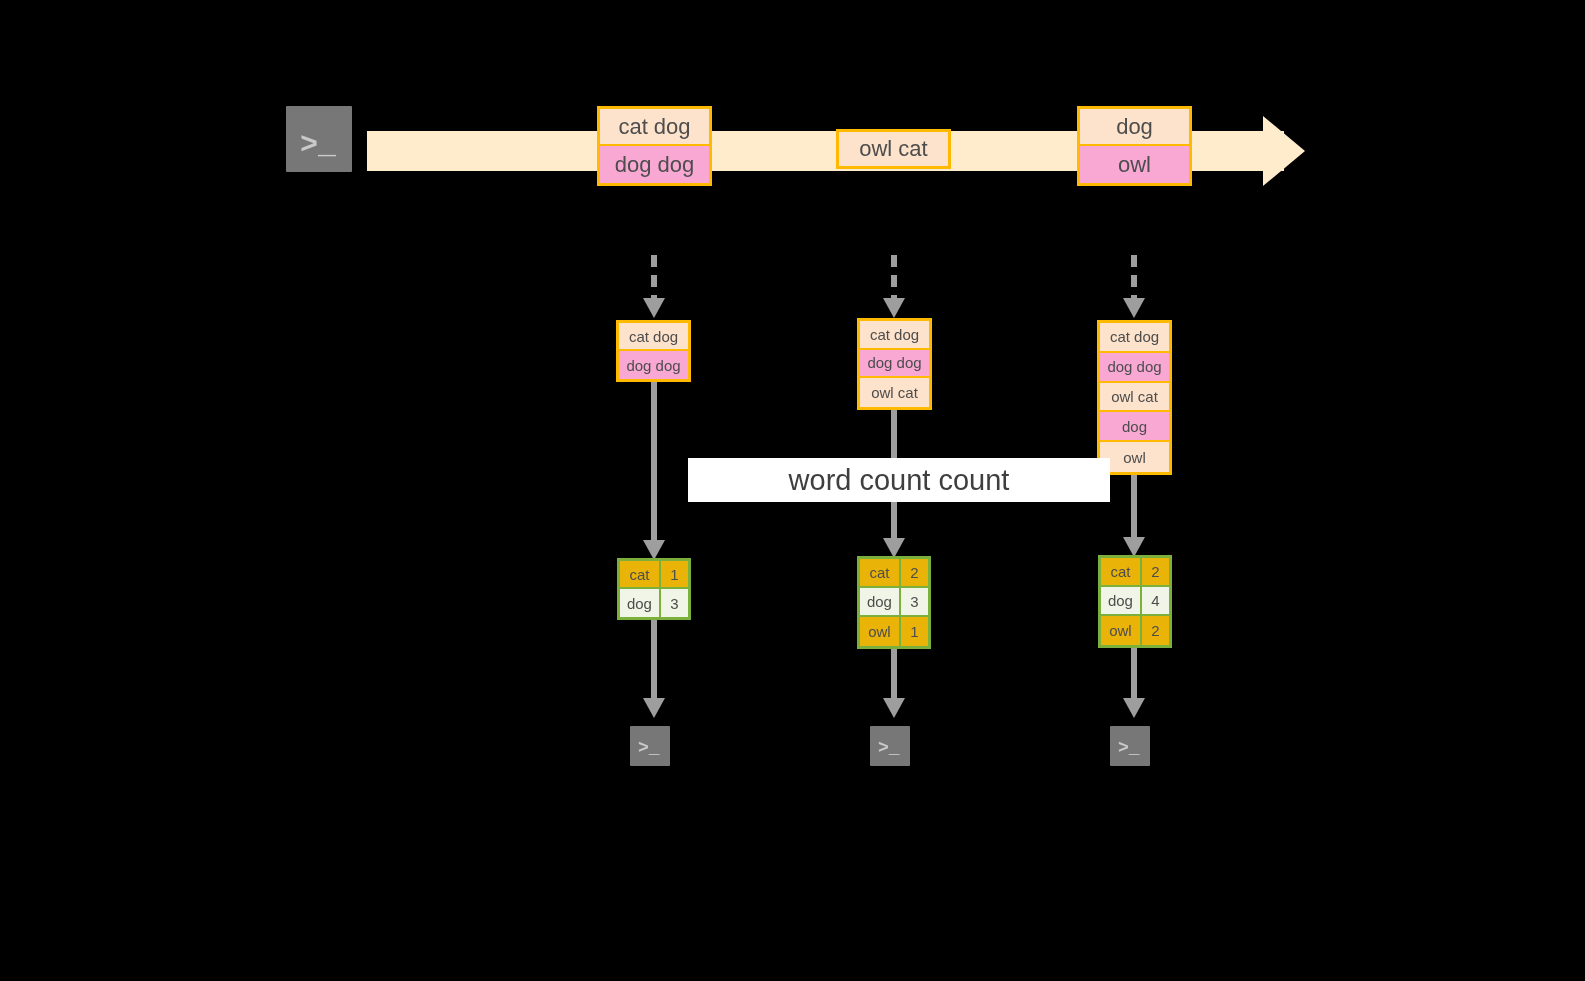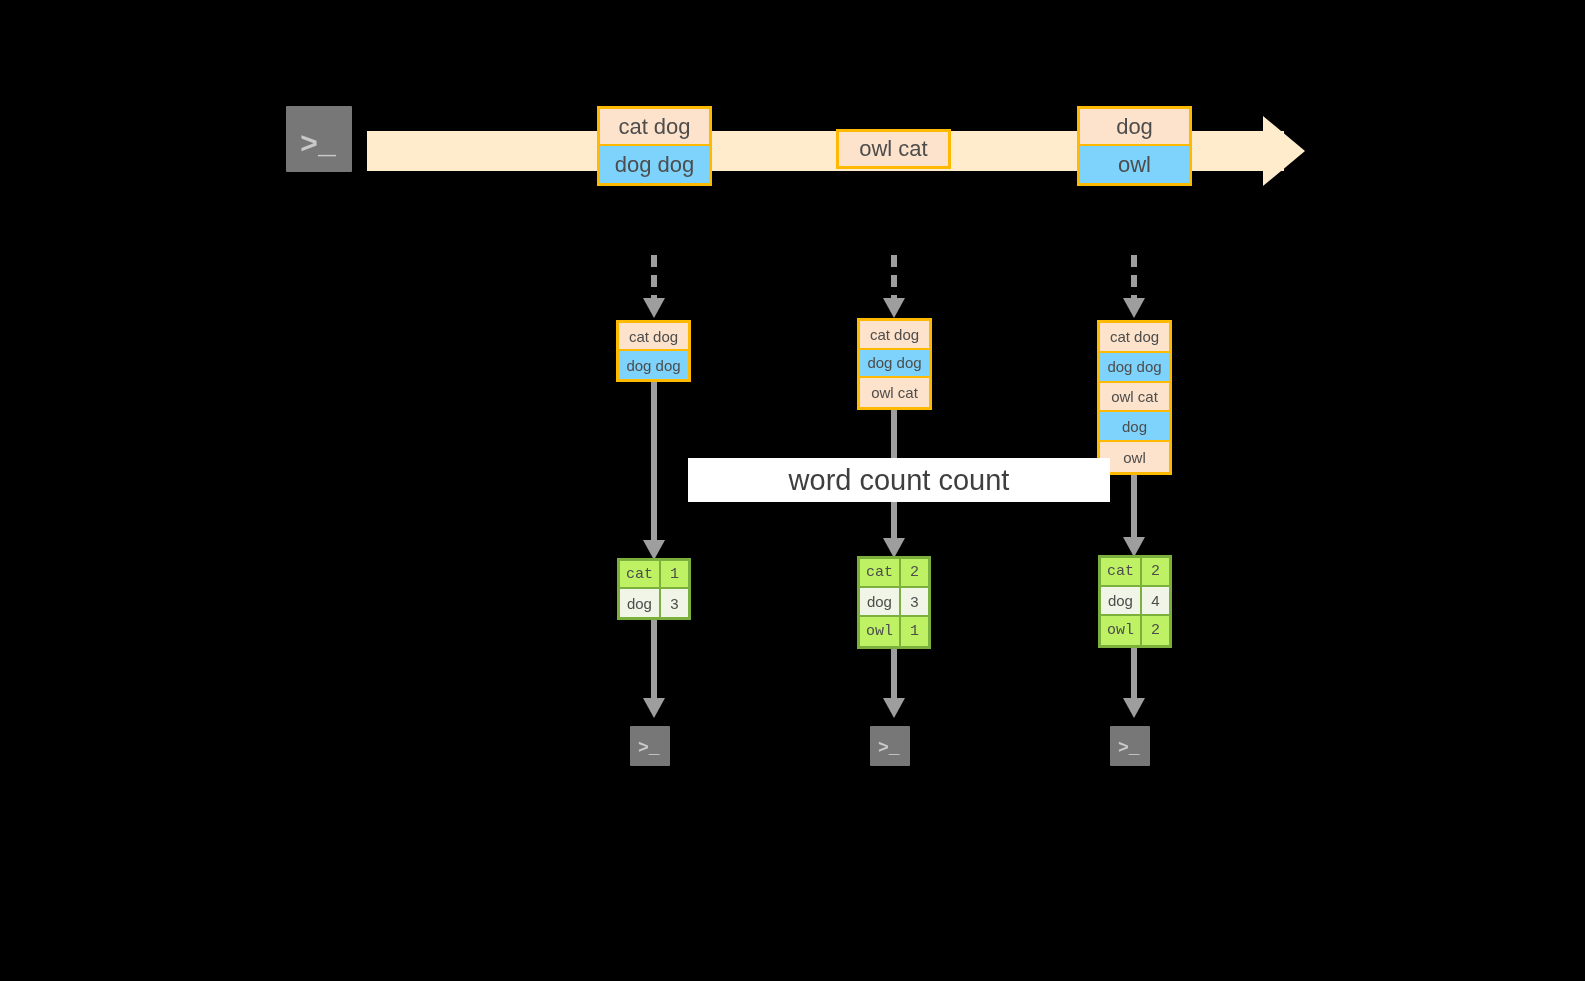--- a/index.html
+++ b/index.html
@@ -59,21 +59,21 @@
   .obox .orow {
     display: flex;
     align-items: center;
     justify-content: center;
     color: #4d4d4d;
     white-space: nowrap;
     border-bottom: 2px solid #ffb900;
   }
   .obox .orow:last-child { border-bottom: none; }
   .orow.dark  { background: #fde3cb; }
-  .orow.light { background: #7dd3fc; }
+  .orow.light { background: #f9a8d4; }
 
   
   .gtable {
     position: absolute;
     border: 3px solid #7cb03c;
     display: flex;
     flex-direction: column;
   }
   .gtable .grow {
     display: flex;
@@ -81,21 +81,21 @@
   }
   .gtable .grow:last-child { border-bottom: none; }
   .gtable .gcell {
     display: flex;
     align-items: center;
     justify-content: center;
     color: #4d4d4d;
     white-space: nowrap;
   }
   .gtable .gcell.key { border-right: 2px solid #7cb03c; }
-  .grow.dark  .gcell { background: #bef264; font-family: Liberation Mono, monospace; }
+  .grow.dark  .gcell { background: #eab308; }
   .grow.light .gcell { background: #f0f5e7; }
 
   
   .conn { position: absolute; }
   .conn .shaft {
     position: absolute;
     left: 0; top: 0;
     width: 6px;
     background: #9e9e9e;
   }

